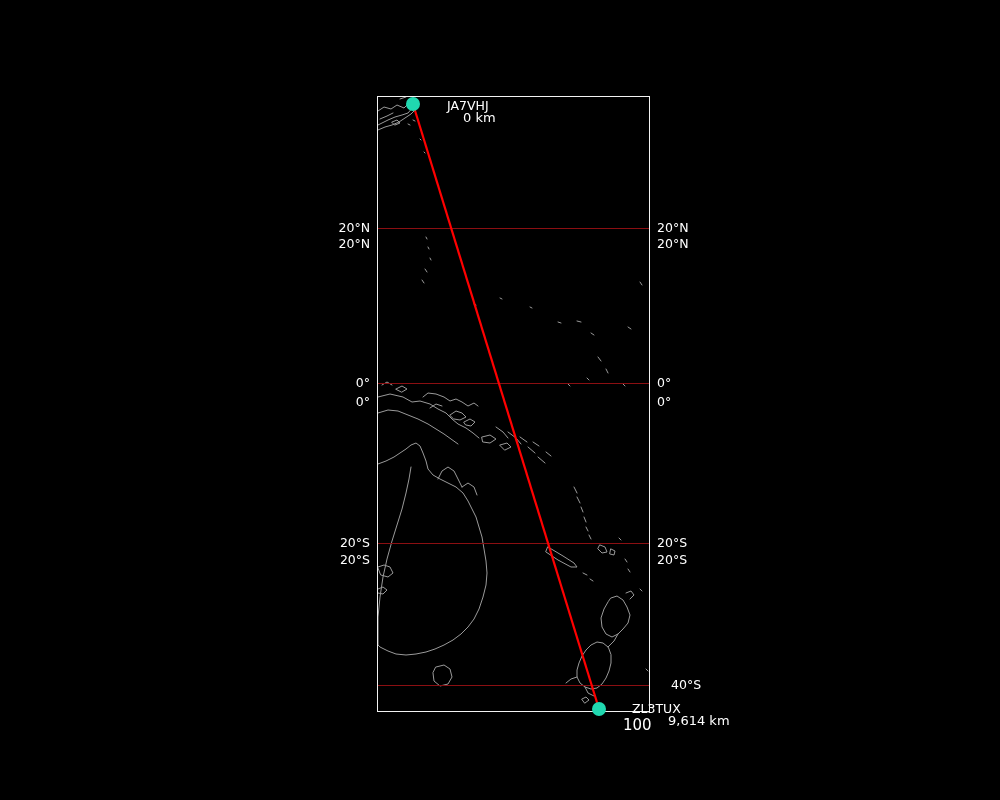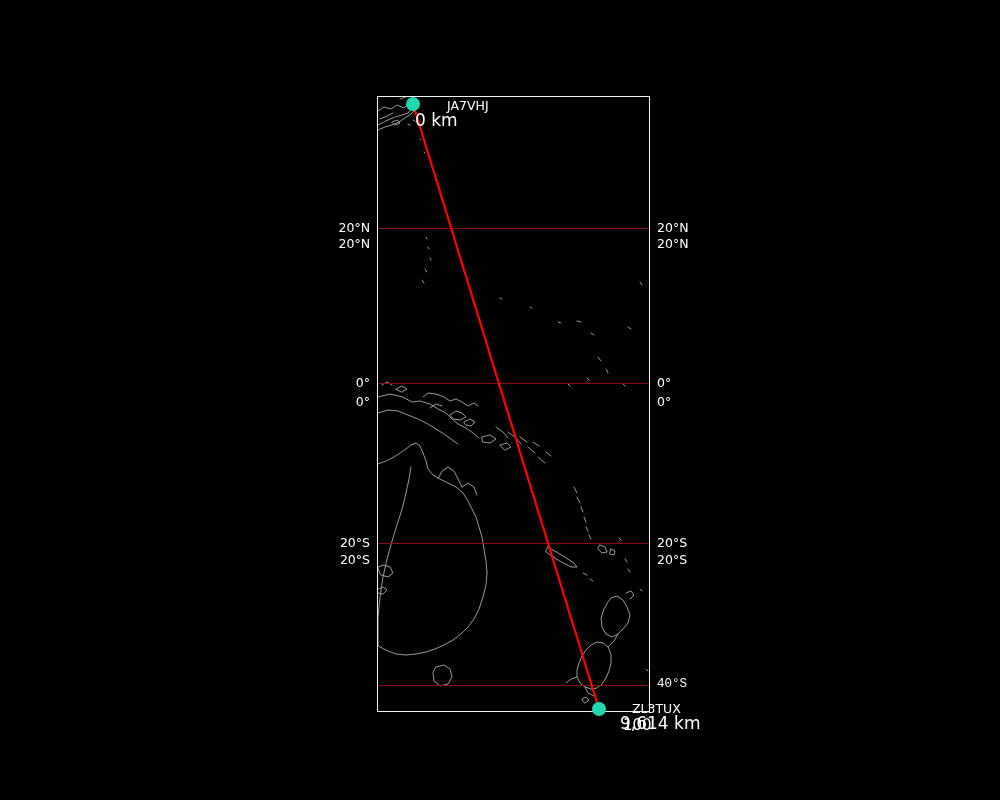--- a/index.html
+++ b/index.html
@@ -82,23 +82,24 @@
   
   .ep-call {
     position: absolute;
     font-size: 12.5px;
     color: #ffffff;
     white-space: nowrap;
     padding-left: 28px;
   }
   .ep-dist {
     position: absolute;
-    font-size: 17px;
-    color: #ffffff;
-    white-space: nowrap;
+    font-size: 13px;
+    color: #ffffff;
+    white-space: nowrap;
+    margin-left: 48px;
   }
 </style>
 </head>
 <body>
 
 <div id="figure">
 
 
 
   <div id="map-frame">
@@ -231,21 +232,21 @@
   <div class="lat-label lat-left" style="left:255px; top:394px; width:115px;">0°</div>
   <div class="lat-label lat-left" style="left:255px; top:535px; width:115px;">20°S</div>
   <div class="lat-label lat-left" style="left:255px; top:552px; width:115px;">20°S</div>
 
   <div class="lat-label lat-right" style="left:657px; top:220px;">20°N</div>
   <div class="lat-label lat-right" style="left:657px; top:236px;">20°N</div>
   <div class="lat-label lat-right" style="left:657px; top:375px;">0°</div>
   <div class="lat-label lat-right" style="left:657px; top:394px;">0°</div>
   <div class="lat-label lat-right" style="left:657px; top:535px;">20°S</div>
   <div class="lat-label lat-right" style="left:657px; top:552px;">20°S</div>
-  <div class="lat-label lat-right" style="left:657px; top:677px;font-family:Liberation Mono, monospace;">40°S</div>
+  <div class="lat-label lat-right" style="left:671px; top:677px;">40°S</div>
 
   <div class="lon-label" style="left:623px; top:716px;">100</div>
 
   <div class="ep-call" style="left:419px; top:98px;">JA7VHJ</div>
   <div class="ep-dist" style="left:415px; top:110px;">0 km</div>
 
   <div class="ep-call" style="left:604px; top:701px;">ZL3TUX</div>
   <div class="ep-dist" style="left:620px; top:713px;">9,614 km</div>
 
 </div>

